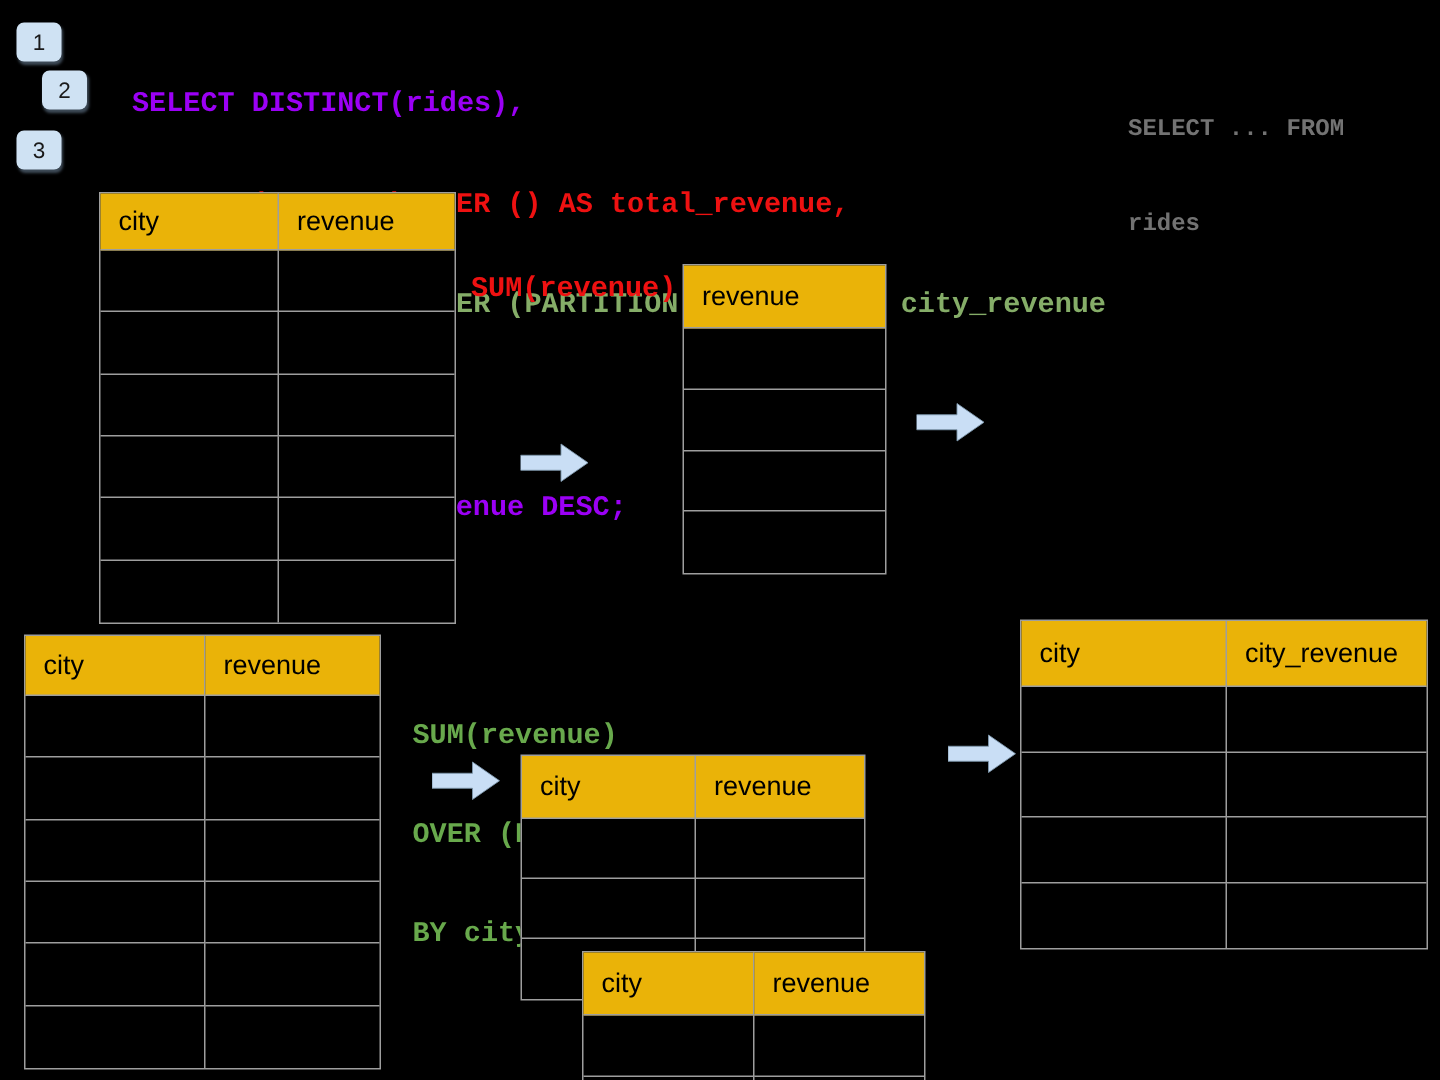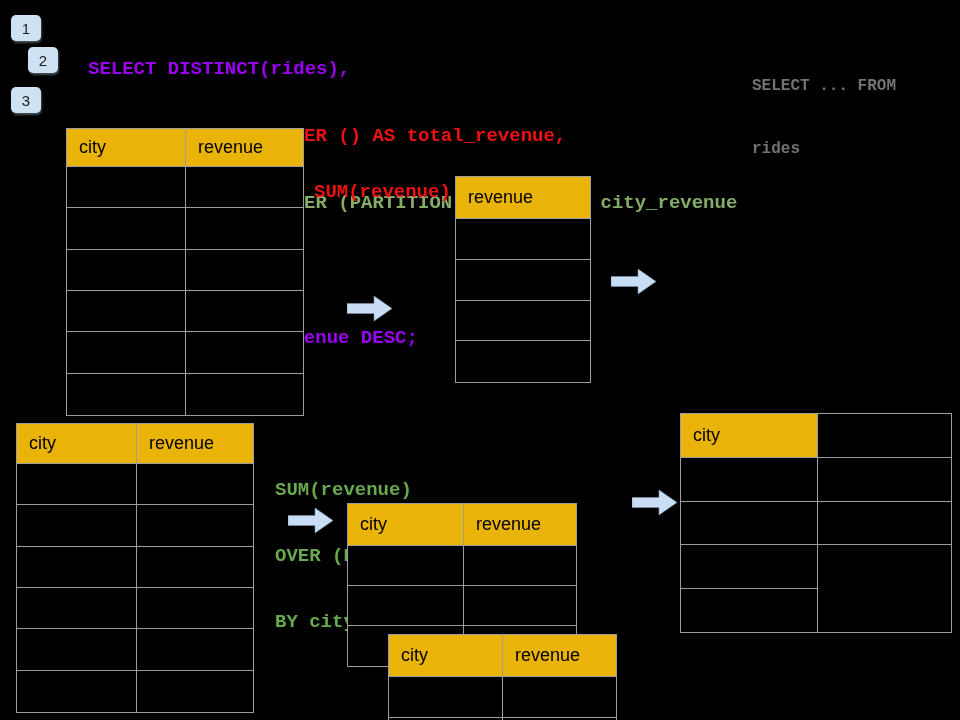--- a/index.html
+++ b/index.html
@@ -163,20 +163,21 @@
     <div class="cell th">city</div>
     <div class="cell th">revenue</div>
     <div class="cell"></div>
       <div class="cell"></div>
     <div class="cell"></div>
       <div class="cell"></div>
   </div>
 
   <div class="tbl cols2" style="left:680px; top:413px; width:272px; height:220px; grid-template-columns:137px 1fr; grid-template-rows:44px repeat(4,1fr);">
     <div class="cell th">city</div>
+    <div class="cell th">city_revenue</div>
     <div class="cell"></div>
       <div class="cell"></div>
     <div class="cell"></div>
       <div class="cell"></div>
     <div class="cell"></div>
       <div class="cell"></div>
     <div class="cell"></div>
       <div class="cell"></div>
   </div>
 

